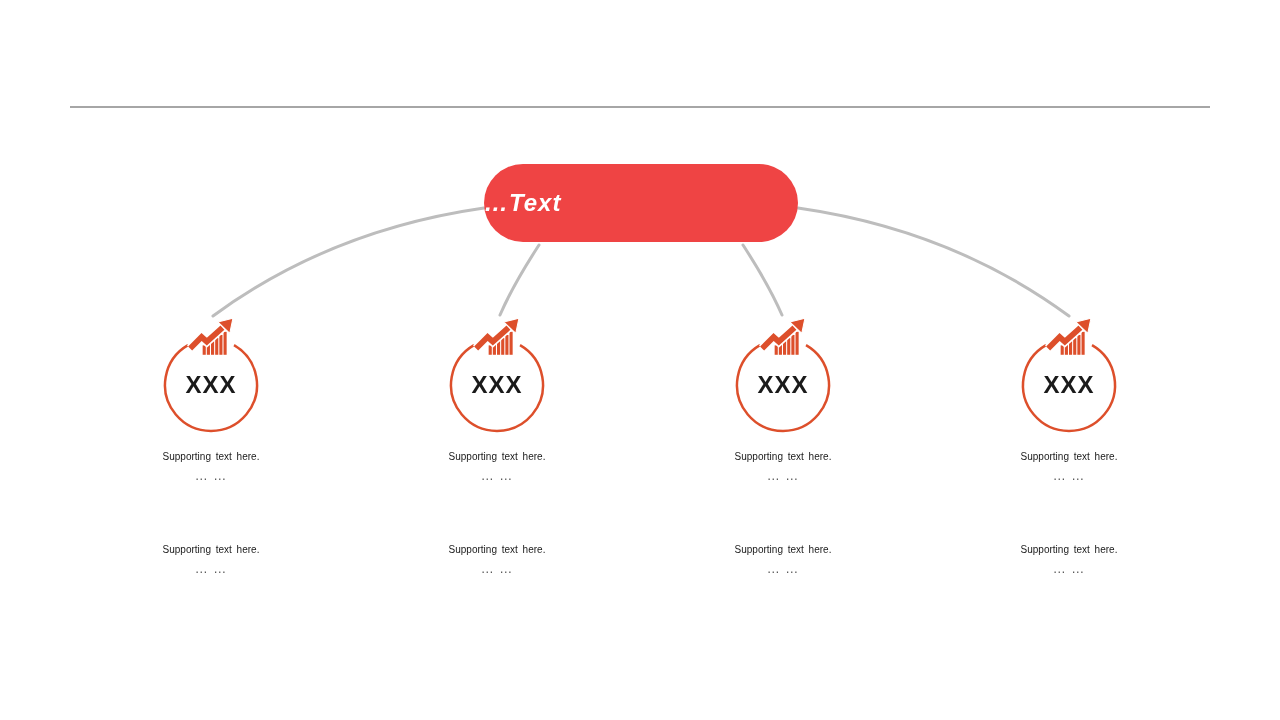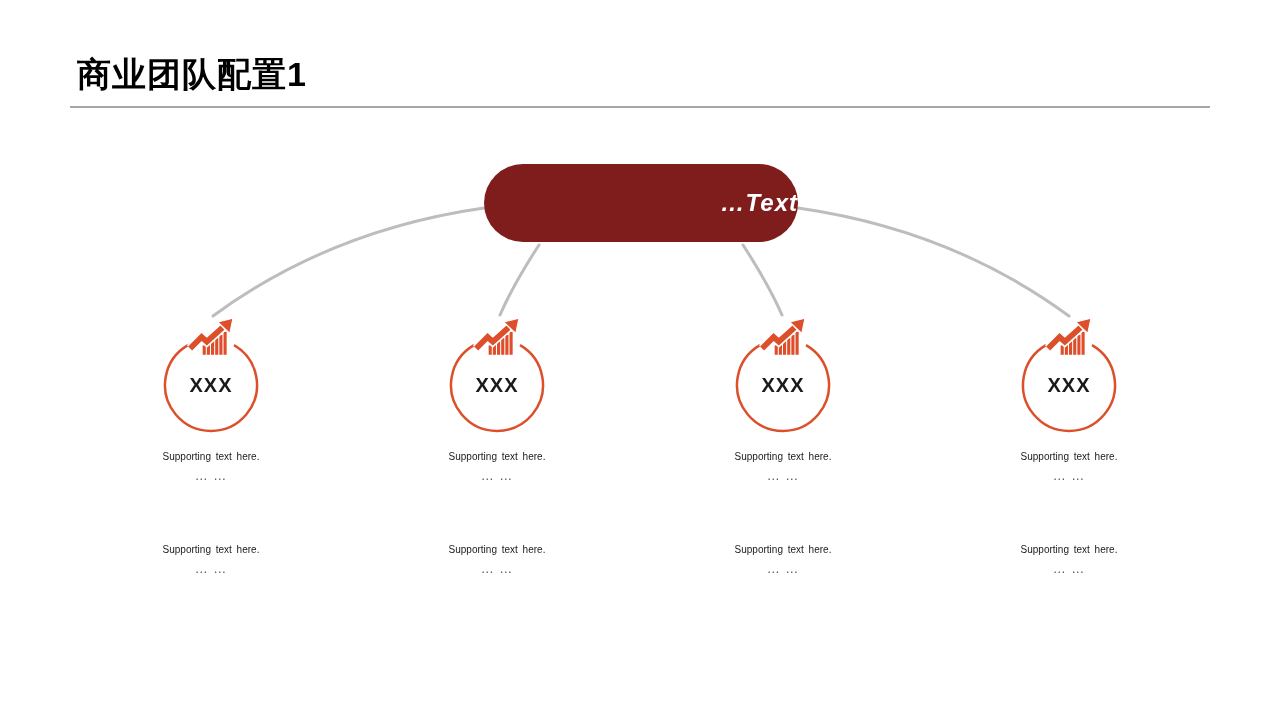--- a/index.html
+++ b/index.html
@@ -11,22 +11,22 @@
     position:absolute;left:77px;top:56px;
     font-size:34px;font-weight:bold;color:#000;letter-spacing:1px;line-height:1.1;
   }
   .title-divider{
     position:absolute;left:70px;top:106px;width:1140px;height:2px;background:#a6a6a6;
   }
   .connector-svg{position:absolute;left:0;top:0;width:1280px;height:720px;}
   .connector-svg path{stroke:#bdbdbd;stroke-width:3;fill:none;stroke-linecap:round;}
   .root-node{
     position:absolute;left:484px;top:164px;width:314px;height:78px;
-    background:#7f1d1d;border-radius:39px;
-    display:flex;align-items:center;justify-content:flex-end;
+    background:#ef4444;border-radius:39px;
+    display:flex;align-items:center;justify-content:flex-start;
   }
   .root-label{
     color:#ffffff;font-size:24px;font-weight:bold;font-style:italic;letter-spacing:1px;
   }
   .branches{
     position:absolute;left:68px;top:0;width:1144px;height:720px;display:flex;
   }
   .branch{position:relative;width:286px;height:720px;}
   .node{
     position:absolute;left:50%;top:333px;transform:translateX(-50%);
@@ -34,34 +34,33 @@
   }
   .ring-svg{position:absolute;left:0;top:0;width:104px;height:104px;}
   .ring-svg path{stroke:#dd4f2b;stroke-width:2.5;fill:none;}
   .trend-icon{
     position:absolute;left:50%;top:-17px;transform:translateX(-50%);
     width:48px;height:40px;
   }
   .node-label{
     position:absolute;left:0;top:0;width:100%;height:104px;
     display:flex;align-items:center;justify-content:center;
-    font-size:20px;font-weight:bold;color:#1a1a1a;letter-spacing:1px;
+    font-size:24px;font-weight:bold;color:#1a1a1a;letter-spacing:1px;
   }
   .support-block{position:absolute;left:0;width:100%;text-align:center;}
   .support-block.first{top:451px;}
   .support-block.second{top:544px;}
   .support-text{font-size:10px;color:#1a1a1a;word-spacing:2px;line-height:1.2;}
   .support-more{font-size:13px;color:#595959;margin-top:5px;letter-spacing:1px;}
 </style>
 </head>
 <body>
 
 <div class="slide">
 
-  <div class="slide-title">商业团队配置1</div>
   <div class="title-divider"></div>
 
   <svg class="connector-svg" viewBox="0 0 1280 720">
     <path d="M 484 208 Q 330 230 213 316"></path>
     <path d="M 539 245 Q 513 285 500 315"></path>
     <path d="M 743 245 Q 769 285 782 315"></path>
     <path d="M 798 208 Q 952 230 1069 316"></path>
   </svg>
 
   <div class="root-node">

